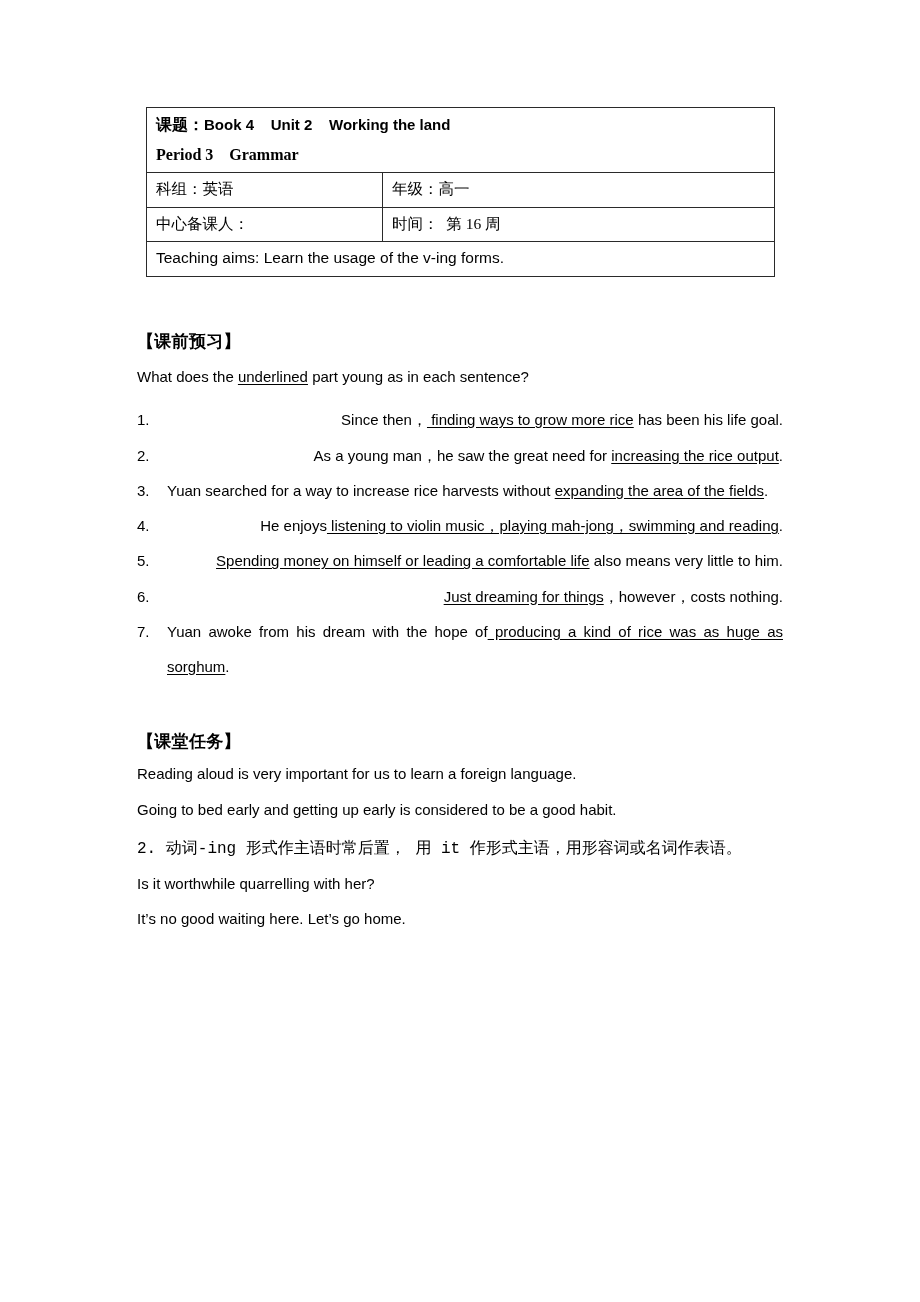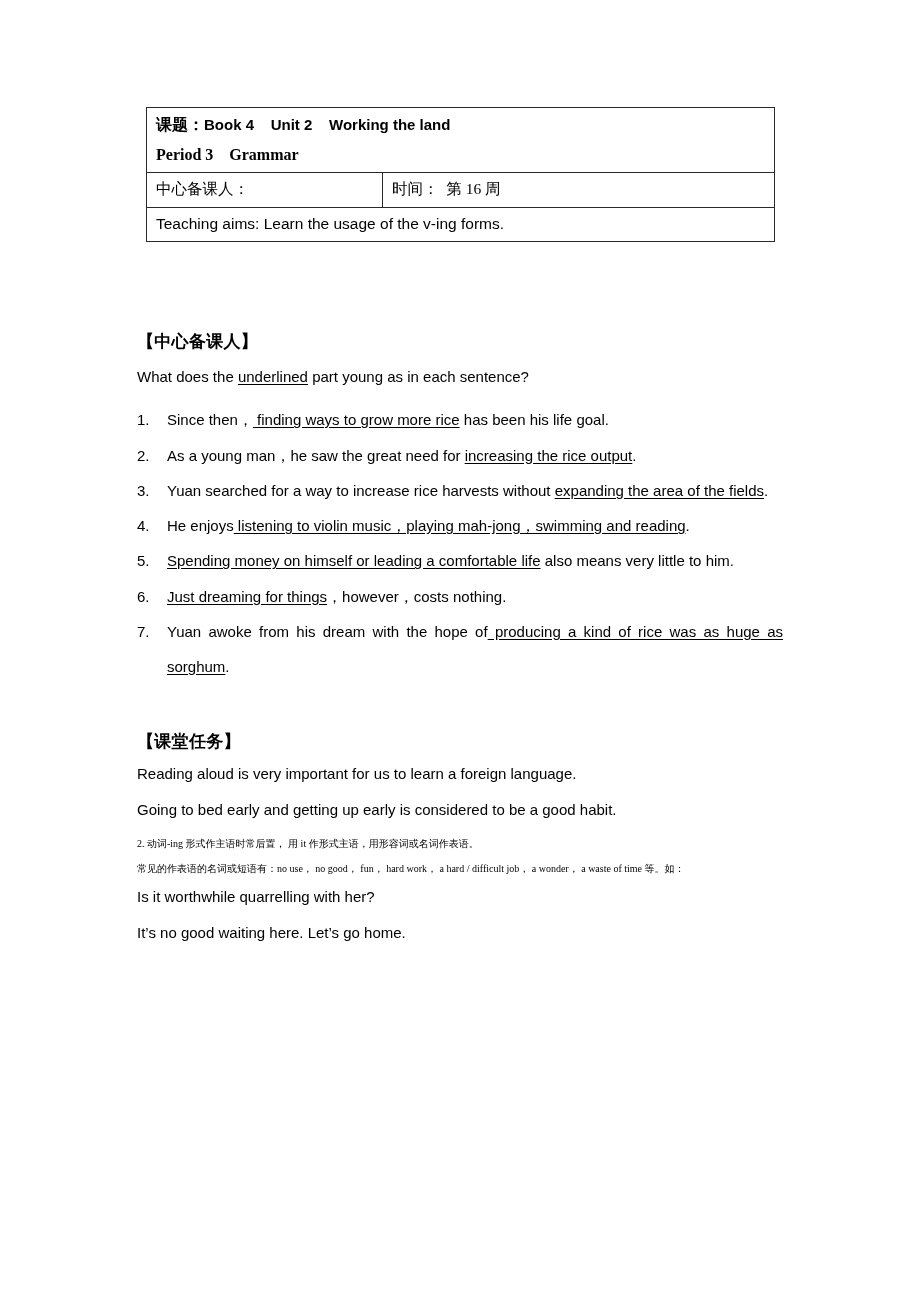--- a/index.html
+++ b/index.html
@@ -111,21 +111,21 @@
     font-size: 15px;
     line-height: 2.35;
     padding-left: 30px;
     margin-bottom: 0px;
   }
   .qitem > .num {
     position: absolute;
     left: 0;
     top: 0;
   }
-  .qitem .body { display: block; }
+  .qitem .body { display: block; text-align: right; }
   .qitem.justify .body {
     text-align: justify;
     text-align-last: left;
   }
   u, .u { text-decoration: underline; text-underline-offset: 2px; }
 
   .gap-block { height: 30px; }
 
   .sec-head2 {
     font-family: Liberation Mono, monospace;
@@ -140,22 +140,22 @@
     line-height: 1.5;
     margin: 0 0 11px 0;
   }
   .en-line {
     font-family: "Liberation Sans", sans-serif;
     font-size: 15px;
     line-height: 1.5;
     margin: 8px 0 13px 0;
   }
   .cn-wrap {
-    font-family: Liberation Serif, serif;
-    font-size: 10px;
+    font-family: Liberation Mono, monospace;
+    font-size: 16px;
     line-height: 1.9;
     margin: 0 0 6px 0;
     text-align: justify;
     text-align-last: left;
   }
 </style>
 </head>
 <body>
 
 <div class="page">
@@ -166,32 +166,36 @@
         <col class="col-right">
       </colgroup>
     <tbody>
       <tr>
         <td class="title-cell" colspan="2">
           <div class="title-line1"><span class="cn-label">课题：</span><span class="en-bold">Book 4    Unit 2    Working the land</span></div>
           <div class="title-line2">Period 3    Grammar</div>
         </td>
       </tr>
       <tr>
+        <td class="cell-cn">科组：英语</td>
+        <td class="cell-cn">年级：高一</td>
+      </tr>
+      <tr>
         <td class="cell-cn">中心备课人：</td>
         <td class="cell-cn">时间：  第 16 周</td>
       </tr>
       <tr>
         <td class="aims-cell" colspan="2">Teaching aims: Learn the usage of the v-ing forms.</td>
       </tr>
     </tbody>
   </table>
 
   <div class="content">
 
-    <div class="sec-head">【中心备课人】</div>
+    <div class="sec-head">【课前预习】</div>
 
     <p class="para"><span>What does the </span><u>underlined</u><span> part young as in each sentence?</span></p>
 
     <ol class="qlist">
       <li class="qitem">
         <span class="num">1.</span>
         <span class="body"><span>Since then，</span><u> finding ways to grow more rice</u><span> has been his life goal.</span></span>
       </li>
       <li class="qitem">
         <span class="num">2.</span>
@@ -218,18 +222,17 @@
         <span class="body"><span>Yuan awoke from his dream with the hope of</span><u> producing a kind of rice was as huge as sorghum</u><span>.</span></span>
       </li>
     </ol>
 
     <div class="gap-block"></div>
 
     <div class="sec-head2">【课堂任务】</div>
     <div class="en-line">Reading aloud is very important for us to learn a foreign language.</div>
     <div class="en-line">Going to bed early and getting up early is considered to be a good habit.</div>
     <div class="cn-wrap">2. 动词-ing 形式作主语时常后置， 用 it 作形式主语，用形容词或名词作表语。</div>
-    <div class="cn-wrap">常见的作表语的名词或短语有：no use， no good， fun， hard work， a hard / difficult job， a wonder， a waste of time 等。如：</div>
     <div class="en-line">Is it worthwhile quarrelling with her?</div>
     <div class="en-line">It’s no good waiting here. Let’s go home.</div>
 
   </div>
 </div>
 
 </body></html>

